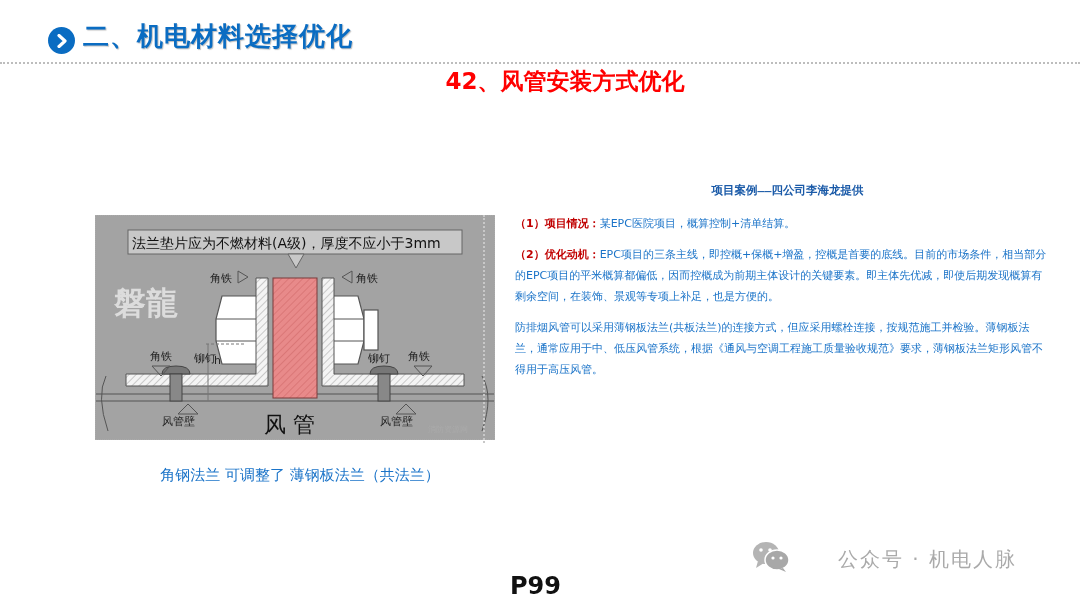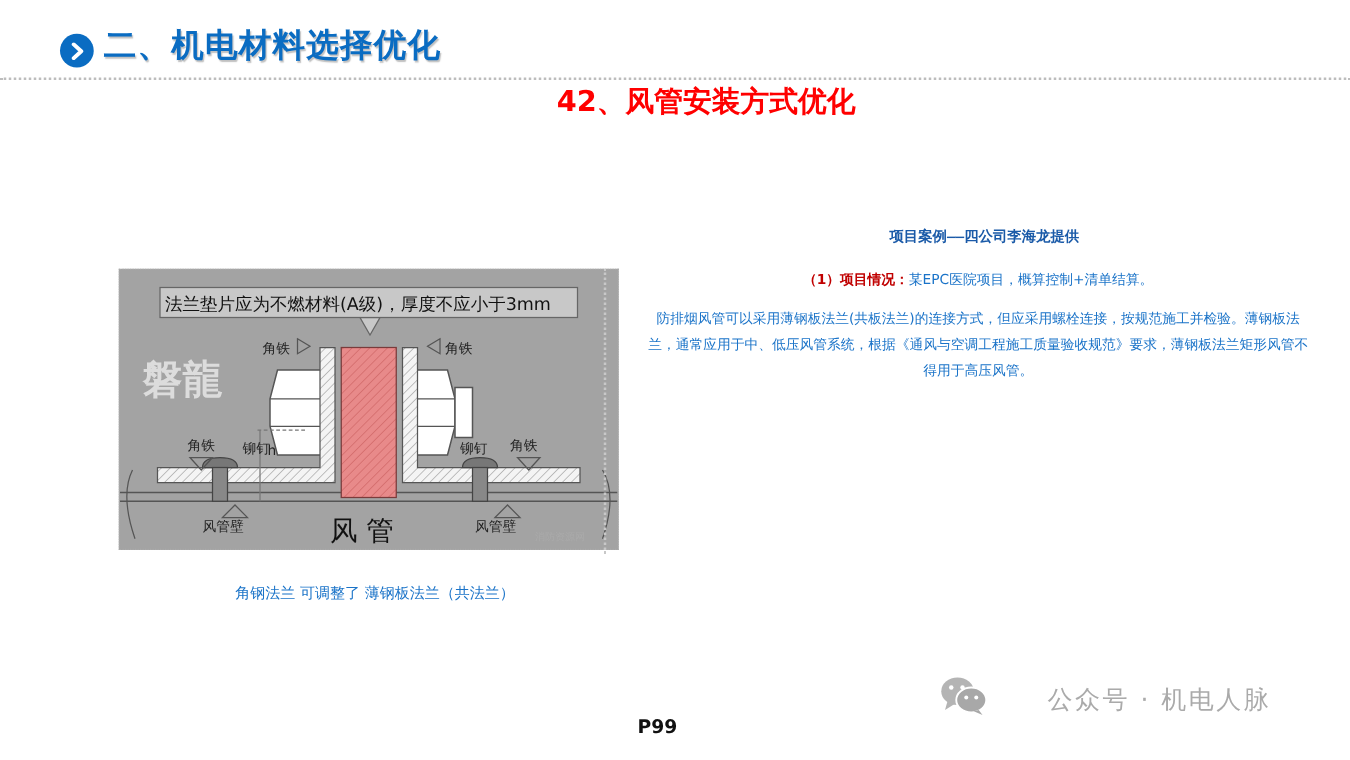--- a/index.html
+++ b/index.html
@@ -9,30 +9,30 @@
   .header { position: absolute; left: 48px; top: 14px; height: 40px; display: flex; align-items: flex-end; }
   .header-icon { width: 27px; height: 27px; border-radius: 50%; background: #0a6cc2; display: flex; align-items: center; justify-content: center; margin-right: 8px; }
   .header-title { font-size: 26px; font-weight: bold; color: #0a6cc2; letter-spacing: 1px; text-shadow: 1px 1px 1px rgba(0,0,0,0.25); }
   .header-rule { position: absolute; left: 0; top: 62px; width: 1080px; border-top: 2px dotted #bdbdbd; }
 
   .subtitle { position: absolute; top: 66px; left: 0; width: 1130px; text-align: center; font-size: 23px; font-weight: bold; color: #ff0000; }
 
   .figure { position: absolute; left: 95px; top: 215px; width: 400px; height: 225px; border: 1px dotted #aaa; background: #a3a3a3; }
   .figure svg { display: block; }
 
-  .caption { position: absolute; left: 140px; top: 466px; width: 320px; text-align: center; font-size: 12px; color: #1a73c8; }
+  .caption { position: absolute; left: 140px; top: 466px; width: 320px; text-align: center; font-size: 15px; color: #1a73c8; }
 
   .divider { position: absolute; left: 483px; top: 215px; height: 228px; border-left: 2px dotted #c8c8c8; }
 
   .case { position: absolute; left: 515px; top: 180px; width: 535px; color: #1a73c8; font-size: 11px; line-height: 21px; }
   .case-title { text-align: center; font-weight: bold; color: #1a5aa8; font-size: 11.5px; margin-bottom: 12px; padding-left: 10px; font-family: Liberation Mono, monospace; }
-  .para { margin-bottom: 10px; text-align: center; }
+  .para { margin-bottom: 10px; }
   .para.indent-label .lbl { color: #c00000; font-weight: bold; }
 
-  .page-num { position: absolute; left: 510px; top: 572px; font-size: 15px; font-weight: bold; color: #111; }
+  .page-num { position: absolute; left: 510px; top: 572px; font-size: 24px; font-weight: bold; color: #111; }
 
   .watermark { position: absolute; left: 752px; top: 541px; display: flex; align-items: center; color: #aaa; font-size: 20px; letter-spacing: 2px; gap: 40px; }
   .wm-icon { margin-right: 8px; }
 </style>
 </head>
 <body>
 
 <div class="header">
   <span class="header-icon">
     <svg width="14" height="14" viewBox="0 0 14 14">
@@ -127,20 +127,23 @@
 
 <div class="caption">角钢法兰 可调整了 薄钢板法兰（共法兰）</div>
 
 <div class="divider"></div>
 
 <div class="case">
   <div class="case-title">项目案例——四公司李海龙提供</div>
   <div class="para indent-label">
     <span class="lbl">（1）项目情况：</span><span>某EPC医院项目，概算控制+清单结算。</span>
   </div>
+  <div class="para indent-label">
+    <span class="lbl">（2）优化动机：</span><span>EPC项目的三条主线，即控概+保概+增盈，控概是首要的底线。目前的市场条件，相当部分的EPC项目的平米概算都偏低，因而控概成为前期主体设计的关键要素。即主体先优减，即使后期发现概算有剩余空间，在装饰、景观等专项上补足，也是方便的。</span>
+  </div>
   <div class="para">
     <span>防排烟风管可以采用薄钢板法兰(共板法兰)的连接方式，但应采用螺栓连接，按规范施工并检验。薄钢板法兰，通常应用于中、低压风管系统，根据《通风与空调工程施工质量验收规范》要求，薄钢板法兰矩形风管不得用于高压风管。</span>
   </div>
 </div>
 
 <div class="page-num">P99</div>
 
 <div class="watermark">
   <span class="wm-icon">
     <svg width="38" height="32" viewBox="0 0 38 32">

